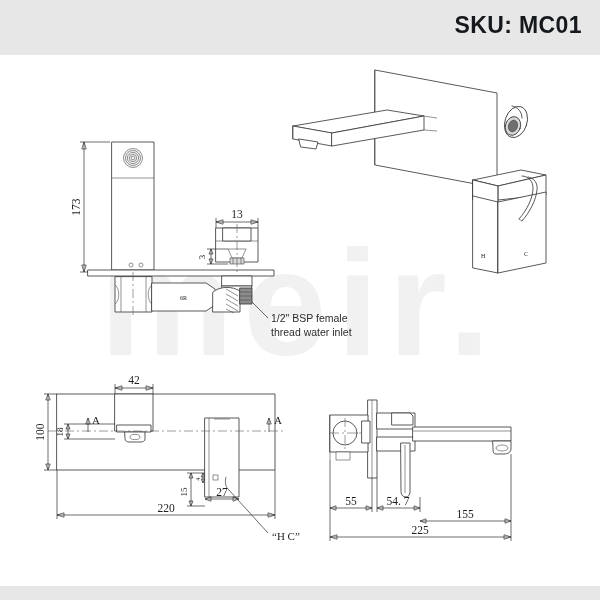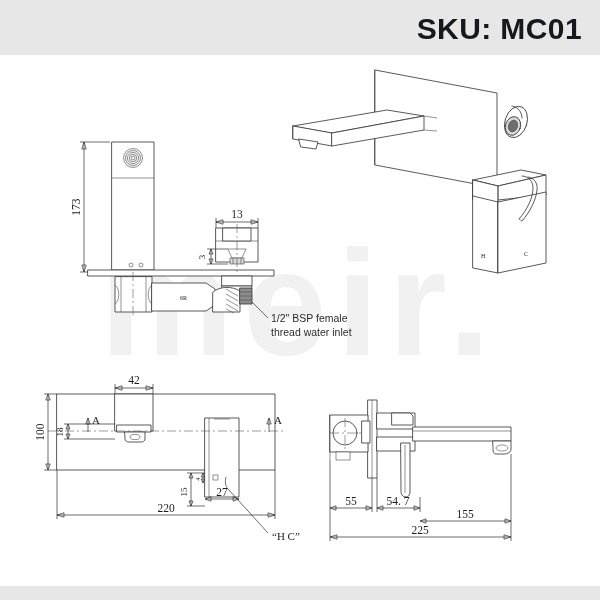--- a/index.html
+++ b/index.html
@@ -11,21 +11,21 @@
     position:relative;
   }
   #sheet{position:relative;width:600px;height:600px;background:#ffffff;}
 
   .band{position:absolute;left:0;width:600px;background:#e7e7e7;}
   #header-band{top:0;height:55px;}
   #footer-band{top:586px;height:14px;}
 
   #sku-title{
     position:absolute;right:18px;top:12px;
-    font-size:30px;font-weight:bold;color:#15181c;
+    font-size:23px;font-weight:bold;color:#15181c;
     letter-spacing:.4px;font-family:"Liberation Sans", sans-serif;
   }
 
   #watermark{
     position:absolute;left:0;top:228px;width:600px;
     text-align:center;
     font-size:150px;line-height:150px;
     font-weight:bold;letter-spacing:10px;
     color:#f1f1f1;
     font-family:"Liberation Sans", sans-serif;

